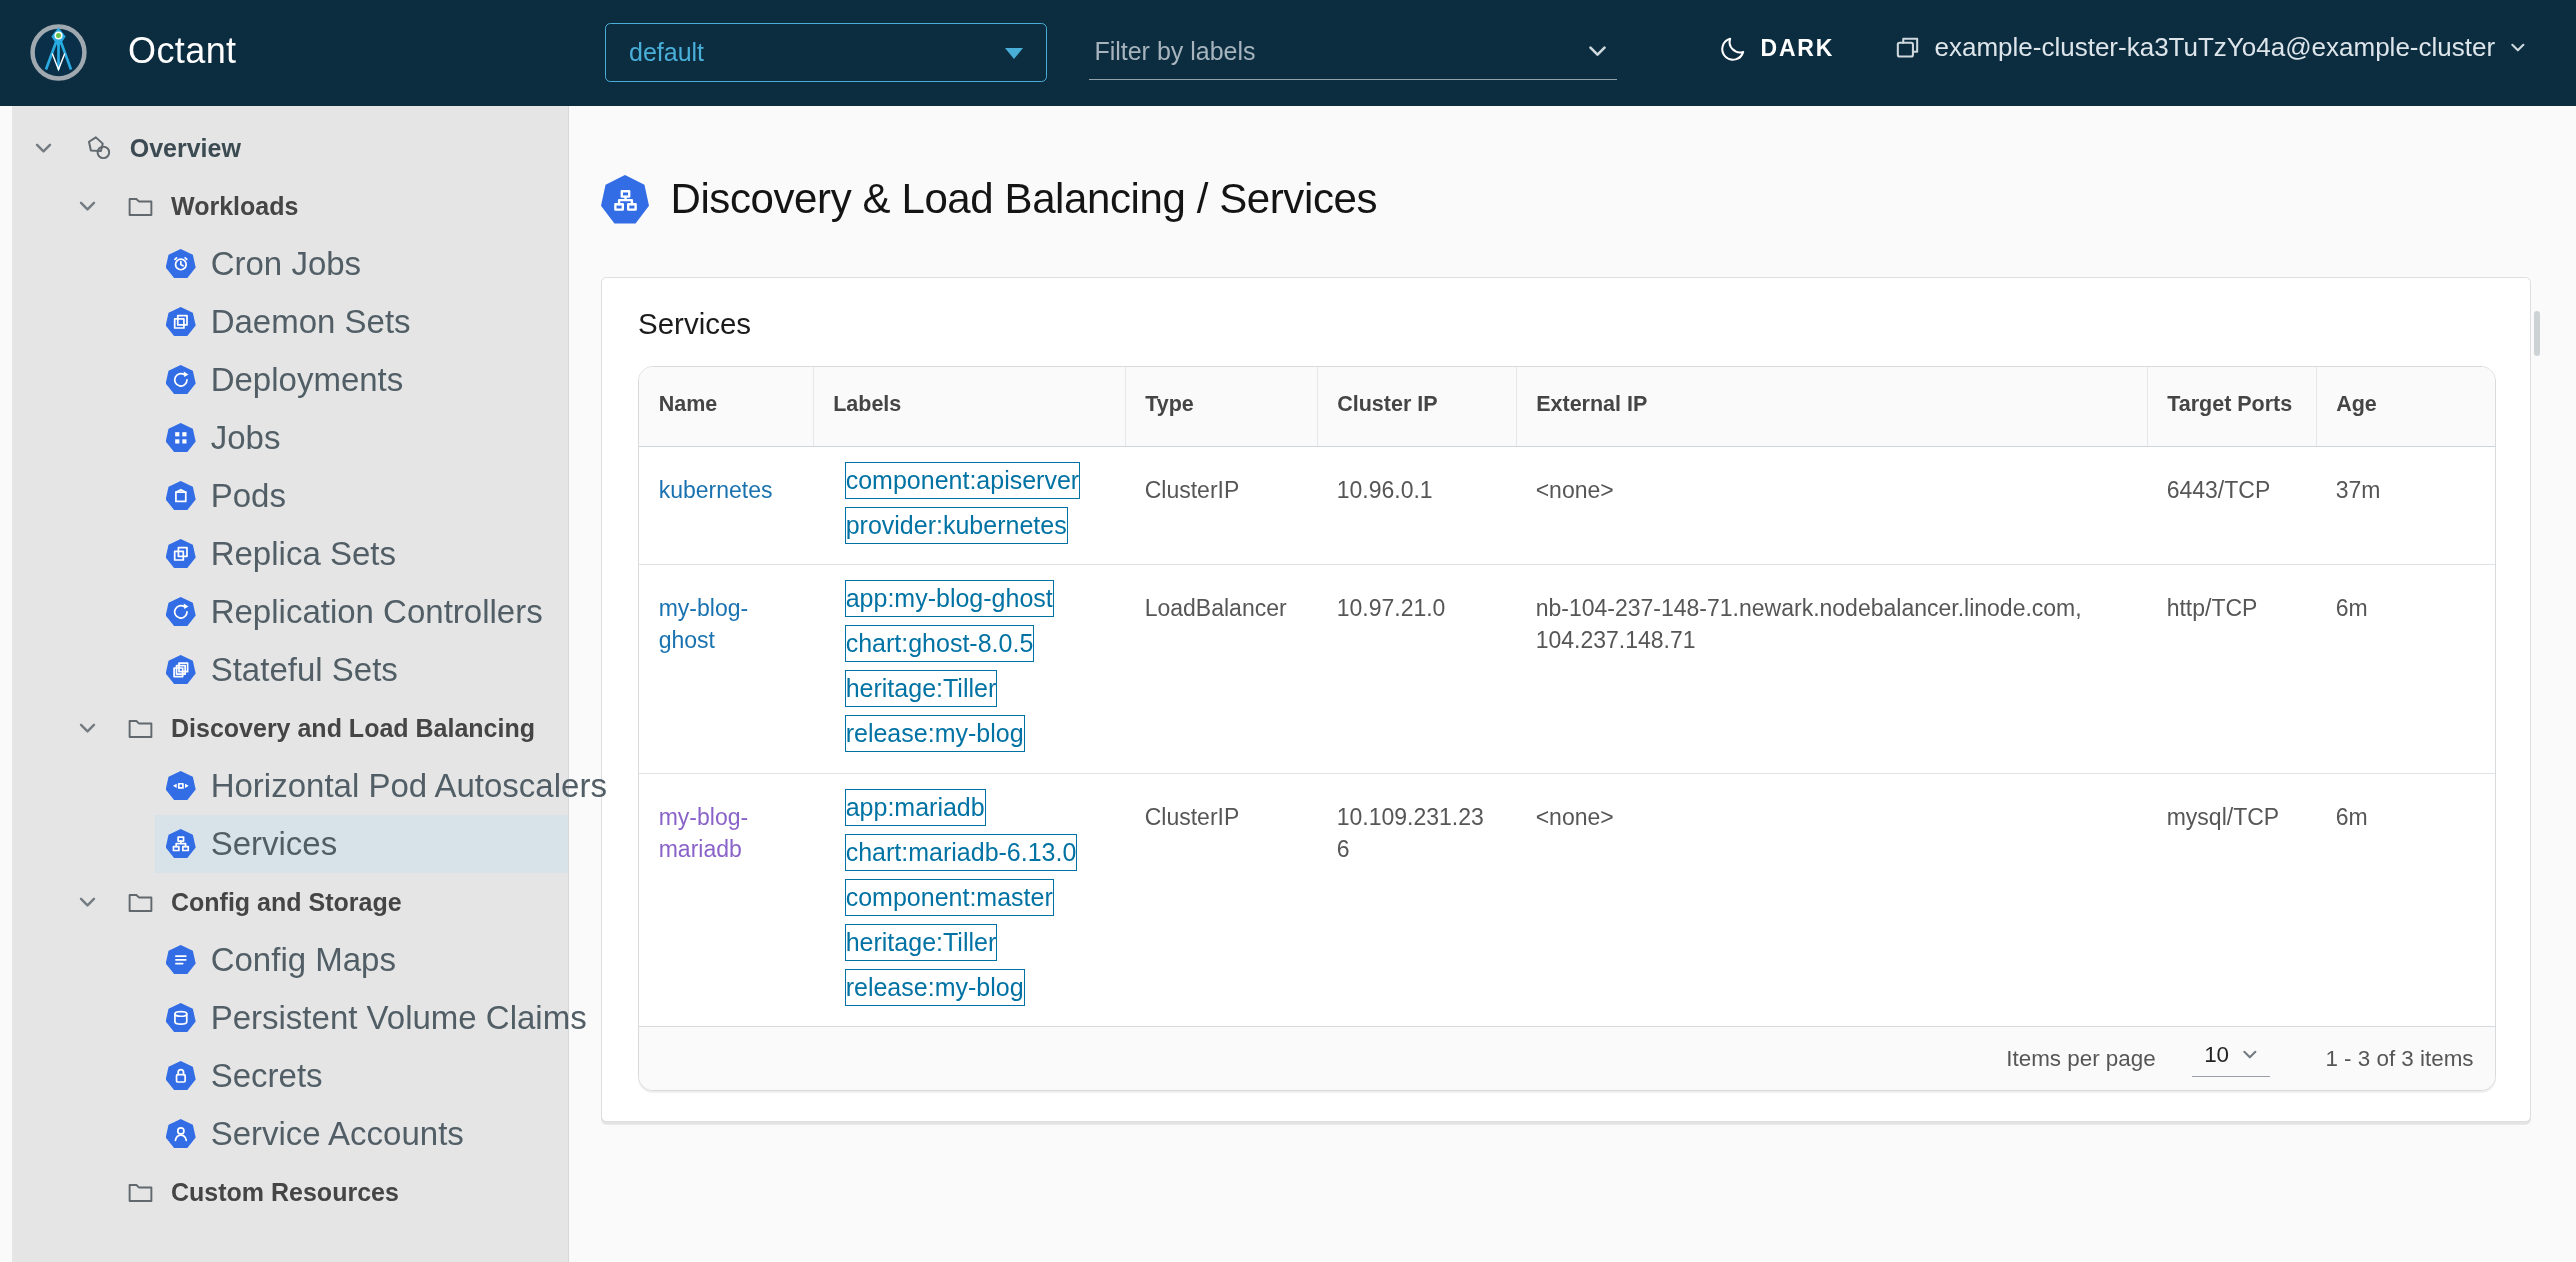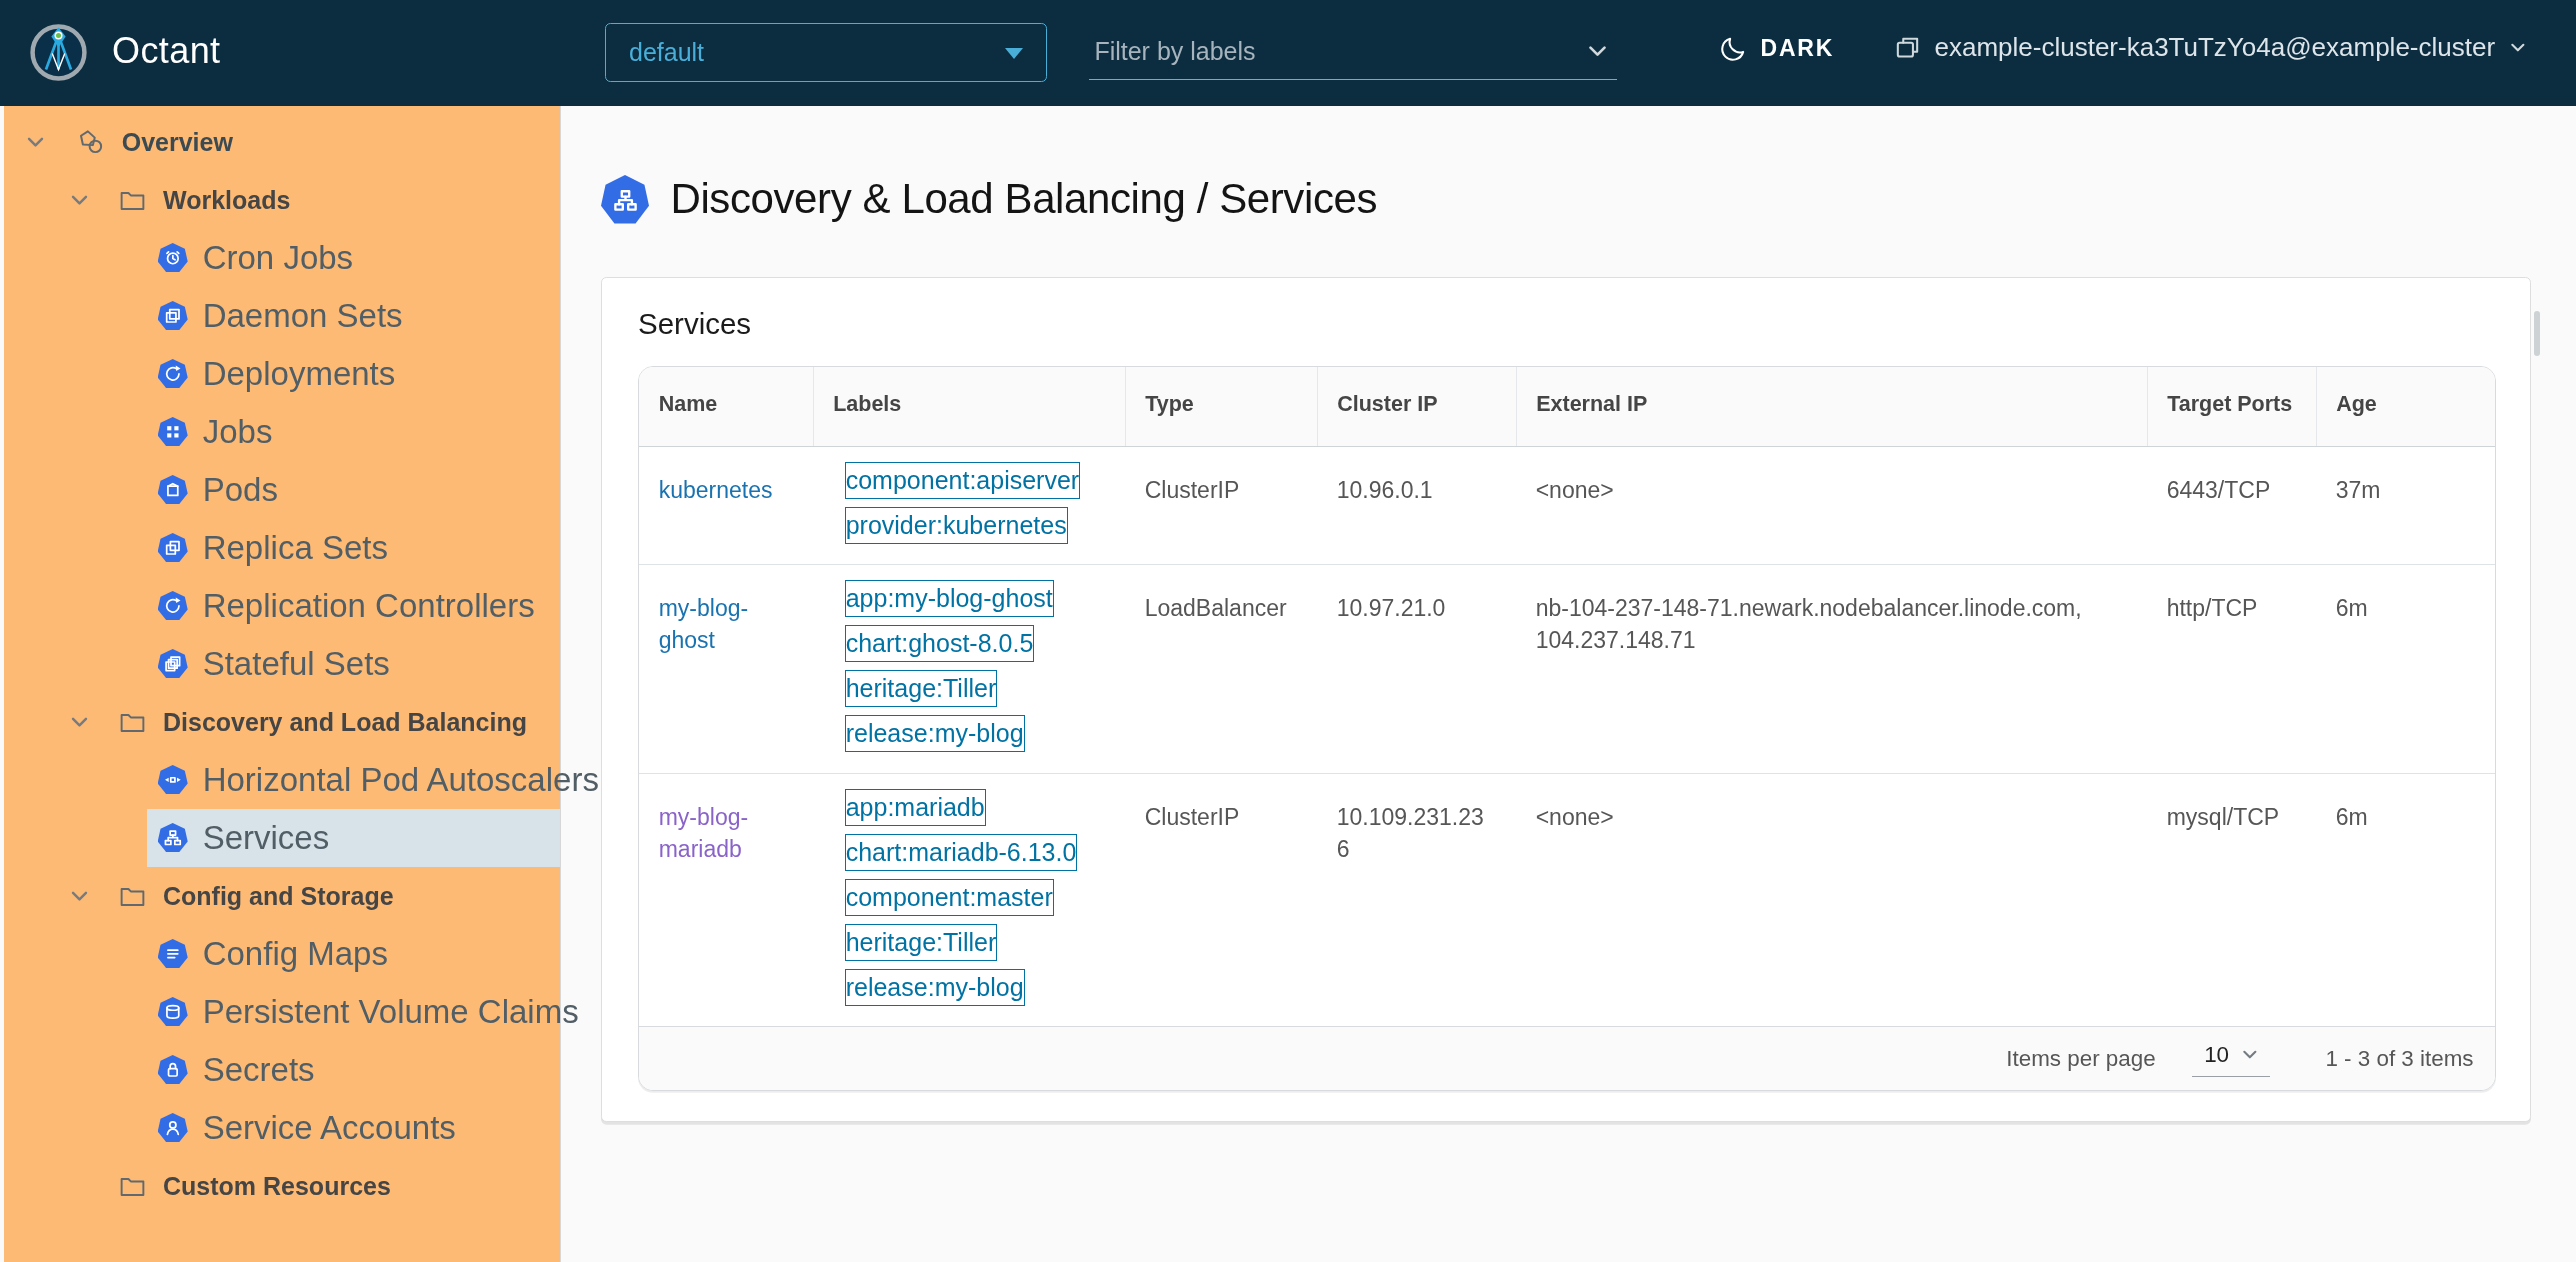--- a/index.html
+++ b/index.html
@@ -1,33 +1,33 @@
 <!DOCTYPE html>
 <html style="font-size:14.3px"><head>
 <meta charset="utf-8">
 <style>
   * { margin:0; padding:0; box-sizing:border-box; }
   html,body { width:2576px; height:1263px; overflow:hidden; font-family:"Liberation Sans", sans-serif; background:#fafafa; }
 
   
   .topnav { position:fixed; top:0; left:0; width:2576px; height:106px; background:#0c2d40; z-index:10; }
   .logo { position:absolute; left:29px; top:23px; width:59px; height:59px; }
-  .app-title { position:absolute; left:112px; top:29.5px; font-size:36px; font-weight:400; color:#fff; letter-spacing:0.4px; }
+  .app-title { position:absolute; left:128px; top:29.5px; font-size:36px; font-weight:400; color:#fff; letter-spacing:0.4px; }
   .ns-select { position:absolute; left:605px; top:23px; width:442px; height:59px; border:1.8px solid #49afd9; border-radius:5.4px; color:#49afd9; font-size:25px; display:flex; align-items:center; padding:0 23px; cursor:pointer; }
   .ns-caret { position:absolute; right:23px; top:24px; width:0; height:0; border-left:9.8px solid transparent; border-right:9.8px solid transparent; border-top:11.6px solid #49afd9; }
   .label-filter { position:absolute; left:1089px; top:23px; width:528px; height:57px; border-bottom:0.9px solid #93a1aa; display:flex; align-items:center; }
   .label-filter .ph { color:#a7b4bd; font-size:25px; padding-left:5.4px; }
   .label-filter .chev-svg { position:absolute; right:7.2px; top:16px; }
   .theme-toggle { position:absolute; left:1719px; top:34px; display:flex; align-items:center; gap:12.5px; color:#fff; cursor:pointer; }
   .theme-toggle .t-label { font-size:23px; font-weight:700; letter-spacing:1.8px; }
   .context { position:absolute; left:1893px; top:32px; display:flex; align-items:center; gap:12.5px; cursor:pointer; }
   .context .c-label { color:#dde5ea; font-size:26px; font-weight:300; }
 
   
-  .sidebar { position:fixed; top:106px; left:4px; bottom:0; width:557px; background:#fdba74; border-right:0.9px solid #d7d7d7; padding-top:7px; z-index:5; }
+  .sidebar { position:fixed; top:106px; left:12px; bottom:0; width:557px; background:#e5e5e5; border-right:0.9px solid #d7d7d7; padding-top:13px; z-index:5; }
   .srow { height:58px; display:flex; align-items:center; cursor:pointer; }
   .chev { width:23px; height:23px; display:inline-flex; flex:0 0 23px; }
   .l0 .chev { margin-left:19.7px; }
   .l1 .chev { margin-left:64px; }
   .ovicon { margin-left:29px; width:30px; height:30px; flex:0 0 30px; }
   .fold { margin-left:27px; width:29px; height:29px; flex:0 0 29px; }
   .glabel { margin-left:16px; font-size:25px; font-weight:700; color:#454545; white-space:nowrap; }
   .l0 .glabel { color:#3c4a52; }
   .leafbox { margin-left:143px; width:413px; height:58px; display:flex; align-items:center; }
   .leafbox.sel { background:#d8e3e9; }

